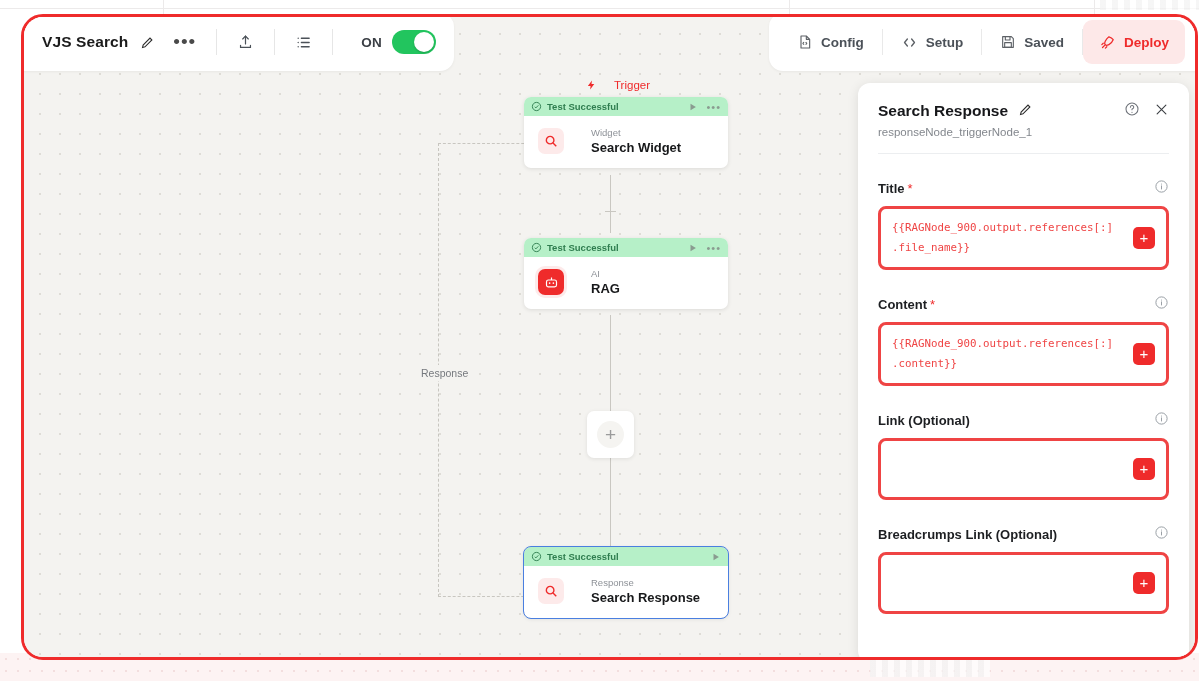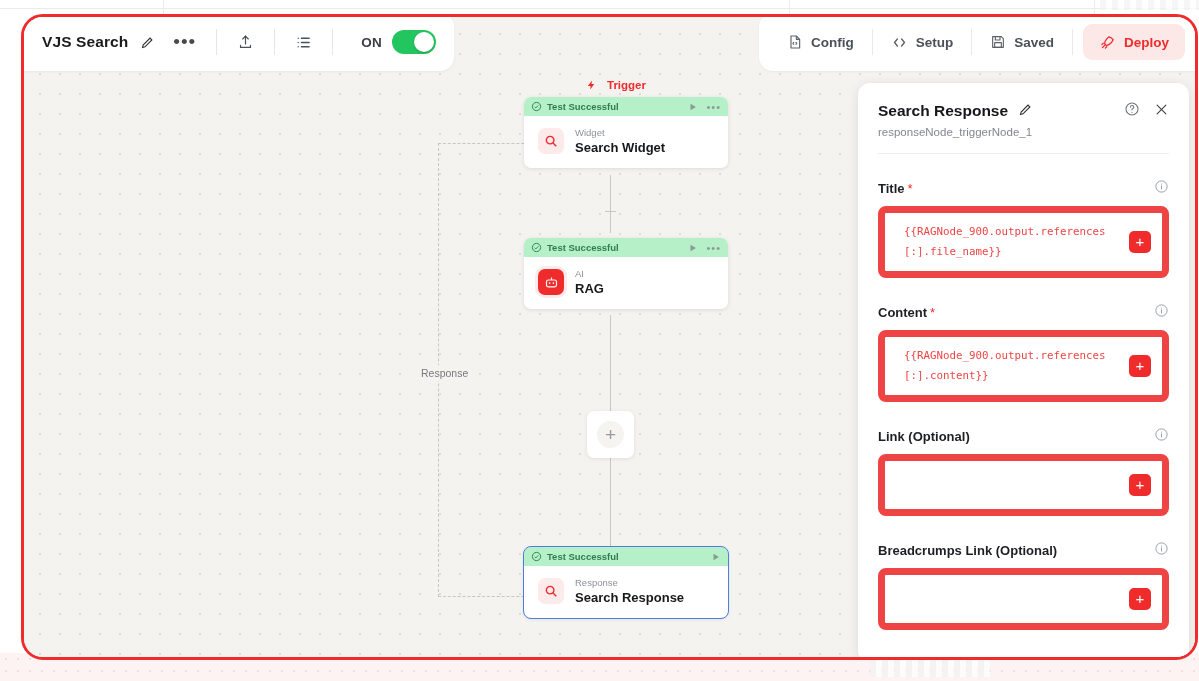--- a/index.html
+++ b/index.html
@@ -99,51 +99,50 @@
   }
   .tr-item {
     display: flex; align-items: center; gap: 8px;
     padding: 0 18px; height: 34px;
     font-size: 13.5px; color: #4b5158; font-weight: 600;
   }
   .tr-sep { width: 1px; height: 26px; background: #e9e9e9; }
   .deploy-btn {
     display: flex; align-items: center; gap: 8px;
     background: #fde8e8; color: #ef2b2b;
-    height: 36px; padding: 16px 16px; border-radius: 9px;
+    height: 44px; padding: 16px 16px; border-radius: 9px;
     font-size: 13.5px; font-weight: 700;
-    margin-left: 10px;
   }
 
   
   .trigger-label {
     position: absolute; left: 562px; top: 62px;
-    display: flex; align-items: flex-end; gap: 10px;
-    font-size: 11.5px; font-weight: 700; color: #ef2b2b;
+    display: flex; align-items: flex-end; gap: 17px;
+    font-size: 11.5px; font-weight: 400; color: #ef2b2b;
   }
 
   
   .node {
     position: absolute; width: 204px;
     border-radius: 7px;
     background: #fff;
     box-shadow: 0 1px 4px rgba(0,0,0,.10);
     overflow: hidden;
   }
   .node.selected { outline: 1.6px solid #4a7fe0; border-radius: 7px; }
   .node-head {
     height: 19px; background: #b6f0c8;
     display: flex; align-items: center; gap: 5px;
     padding: 0 7px;
   }
   .node-head .status-txt {
     font-size: 9.5px; color: #2f7d4f; font-weight: 600; flex: 1;
   }
   .node-body {
-    display: flex; align-items: center; gap: 11px;
+    display: flex; align-items: center; gap: 27px;
     padding: 11px 12px 13px 14px;
   }
   .node-ico {
     width: 26px; height: 26px; border-radius: 7px;
     display: flex; align-items: center; justify-content: center;
     flex: 0 0 auto;
   }
   .ico-soft { background: #fdeaea; color: #ef2b2b; }
   .ico-solid { background: #ef2b2b; color: #fff; box-shadow: 0 0 0 3px #fdeaea; }
   .node-kicker { font-size: 9.5px; color: #8d9197; margin-bottom: 2px; }
@@ -196,24 +195,24 @@
   .panel-divider { height: 1px; background: #eceef0; margin: 15px 20px 0 20px; }
   .panel-body { padding: 0 20px; }
   .field-block { margin-top: 25px; }
   .field-label-row { display: flex; align-items: center; }
   .field-label { font-size: 13px; font-weight: 700; color: #1d1f22; }
   .req { color: #ef2b2b; margin-left: 3px; font-size: 13px; }
   .info-ico { margin-left: auto; color: #9aa0a6; }
   .field-box {
     margin-top: 8px;
     min-height: 62px;
-    border: 7px solid #ef4444;
+    border: 3px solid #ef4444;
     border-radius: 8px;
     display: flex; align-items: center;
-    padding: 9px 19px;
+    padding: 9px 11px;
     position: relative;
   }
   .field-text {
     font-family: "DejaVu Sans Mono", monospace;
     font-size: 10.8px; color: #ef4444; line-height: 1.85;
     word-break: break-word; padding-right: 36px;
   }
   .add-btn {
     position: absolute; right: 11px; top: 50%; transform: translateY(-50%);
     width: 22px; height: 22px; border-radius: 5px;

